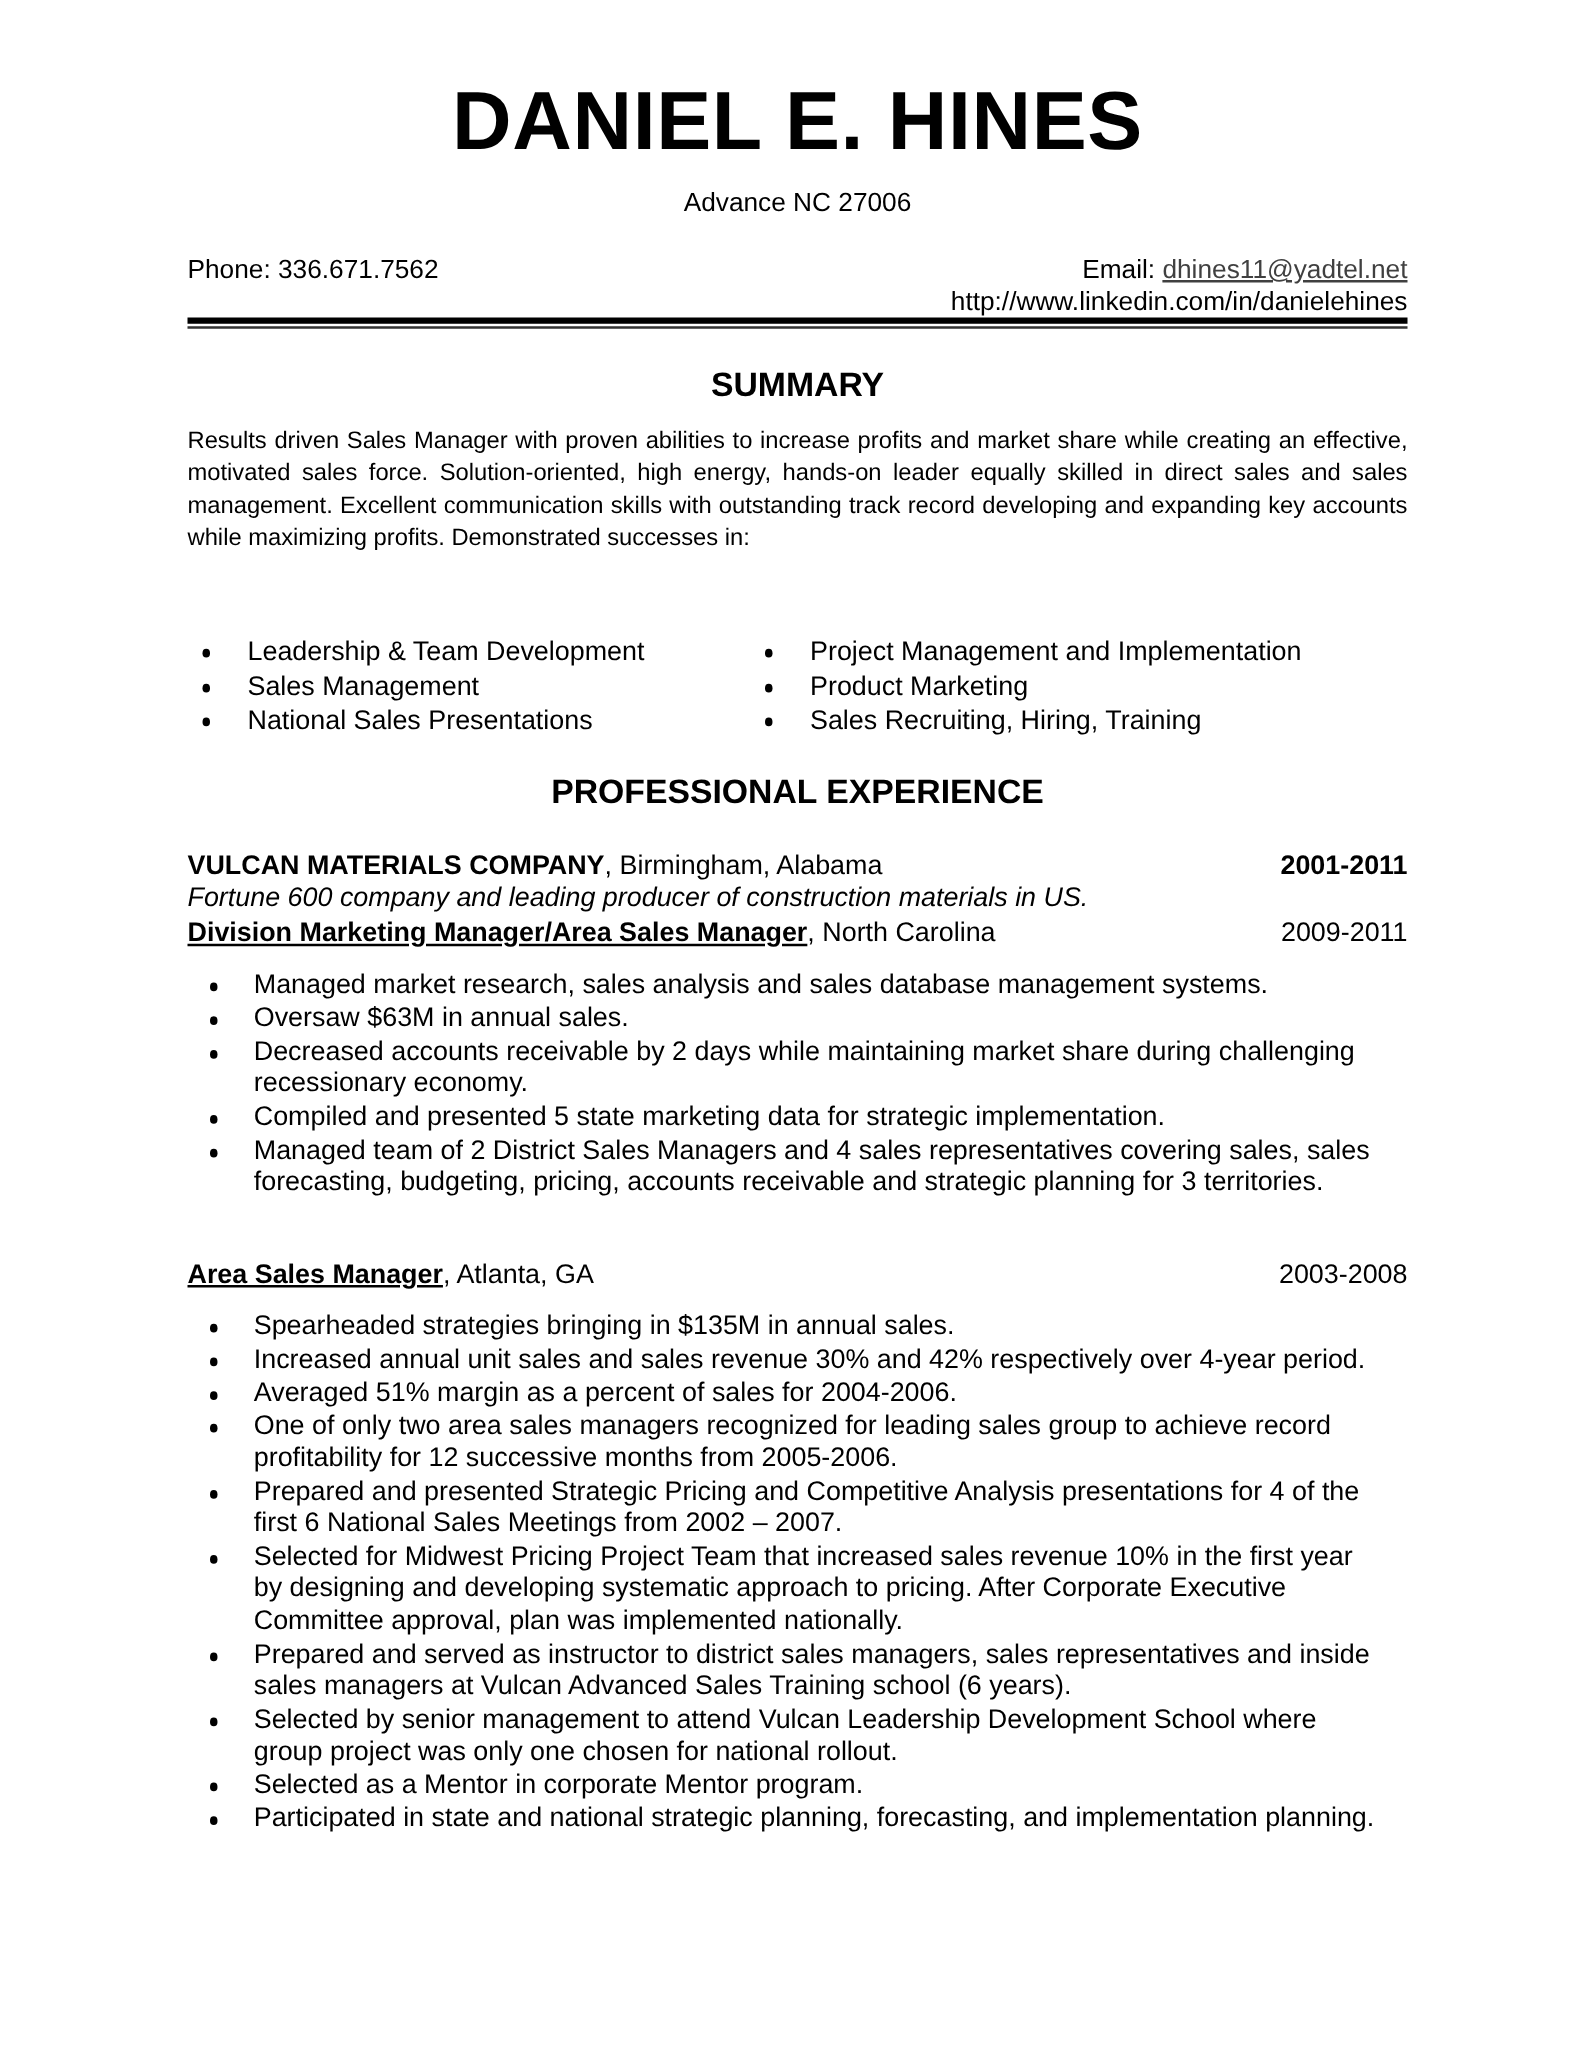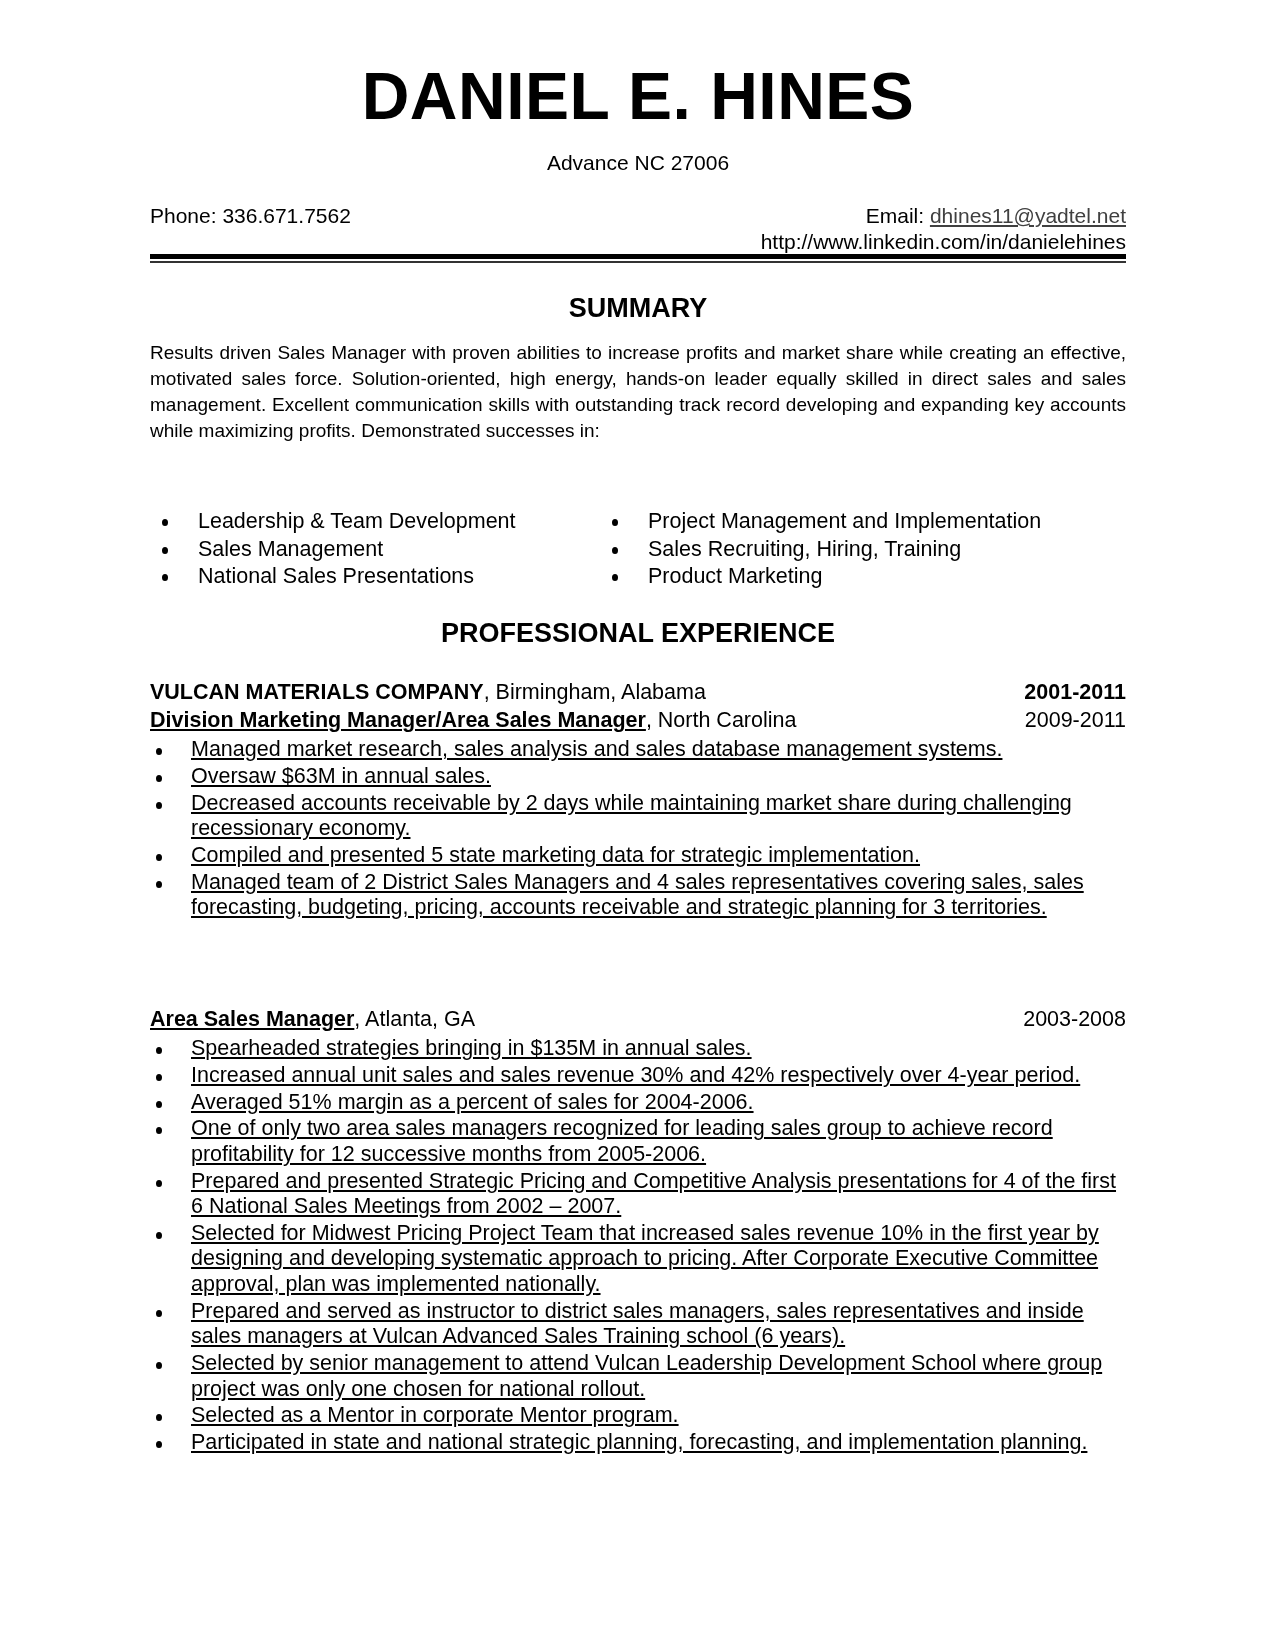--- a/index.html
+++ b/index.html
@@ -37,21 +37,21 @@
   .skill-item .dot, .bullet .dot {
     position: absolute; left: 12px; top: 11px; width: 6px; height: 7px; border-radius: 50%; background: #000;
   }
   .exp { position: absolute; left: 0; width: 976px; font-size: 21.5px; line-height: 26px; }
   .line { position: relative; height: 26px; white-space: nowrap; }
   .company-name { font-weight: bold; }
   .date { position: absolute; right: 0; top: 0; }
   .date.bold { font-weight: bold; }
   .desc { font-style: italic; }
   .role-title { font-weight: bold; text-decoration: underline; }
-  .bullets { margin: 4px; padding: 0; text-decoration: underline; }
+  .bullets { margin: 16px; padding: 0; }
   .bullet { position: relative; padding-left: 37px; font-size: 21.5px; line-height: 25.5px; margin-bottom: 1.3px; }
   .bullet .dot { left: 2px; top: 11px; }
 </style>
 </head>
 <body>
 
 <div class="page">
 
   <div class="name">DANIEL E. HINES</div>
   <div class="address">Advance NC  27006</div>
@@ -71,32 +71,33 @@
   <div class="summary-text">Results driven Sales Manager with proven abilities to increase profits and market share while creating an effective, motivated sales force.  Solution-oriented, high energy, hands-on leader equally skilled in direct sales and sales management.  Excellent communication skills with outstanding track record developing and expanding key accounts while maximizing profits.  Demonstrated successes in:</div>
 
   <div class="skills">
     <div class="skills-col" style="left:0;">
       <div class="skill-item"><span class="dot"></span><span>Leadership &amp; Team Development</span></div>
       <div class="skill-item"><span class="dot"></span><span>Sales Management</span></div>
       <div class="skill-item"><span class="dot"></span><span>National Sales Presentations</span></div>
     </div>
     <div class="skills-col" style="left:450px;">
       <div class="skill-item"><span class="dot"></span><span>Project Management and Implementation</span></div>
+      <div class="skill-item"><span class="dot"></span><span>Product Marketing</span></div>
       <div class="skill-item"><span class="dot"></span><span>Sales Recruiting, Hiring, Training</span></div>
-      <div class="skill-item"><span class="dot"></span><span>Product Marketing</span></div>
     </div>
   </div>
 
   <div class="section-title" style="top:617px;">PROFESSIONAL EXPERIENCE</div>
 
   <div class="exp" style="top:679px;">
     <div class="line">
       <span class="company-name">VULCAN MATERIALS COMPANY</span><span>, Birmingham, Alabama</span>
       <span class="date bold">2001-2011</span>
     </div>
+    <div class="line desc">Fortune 600 company and leading producer of construction materials in US.</div>
 
     <div class="line" style="margin-top:2px;">
       <span class="role-title">Division Marketing Manager/Area Sales Manager</span><span>, North Carolina</span>
       <span class="date">2009-2011</span>
     </div>
     <div class="bullets">
       <div class="bullet"><span class="dot"></span><span>Managed market research, sales analysis and sales database management systems.</span></div>
       <div class="bullet"><span class="dot"></span><span>Oversaw $63M in annual sales.</span></div>
       <div class="bullet"><span class="dot"></span><span>Decreased accounts receivable by 2 days while maintaining market share during challenging recessionary economy.</span></div>
       <div class="bullet"><span class="dot"></span><span>Compiled and presented 5 state marketing data for strategic implementation.</span></div>

